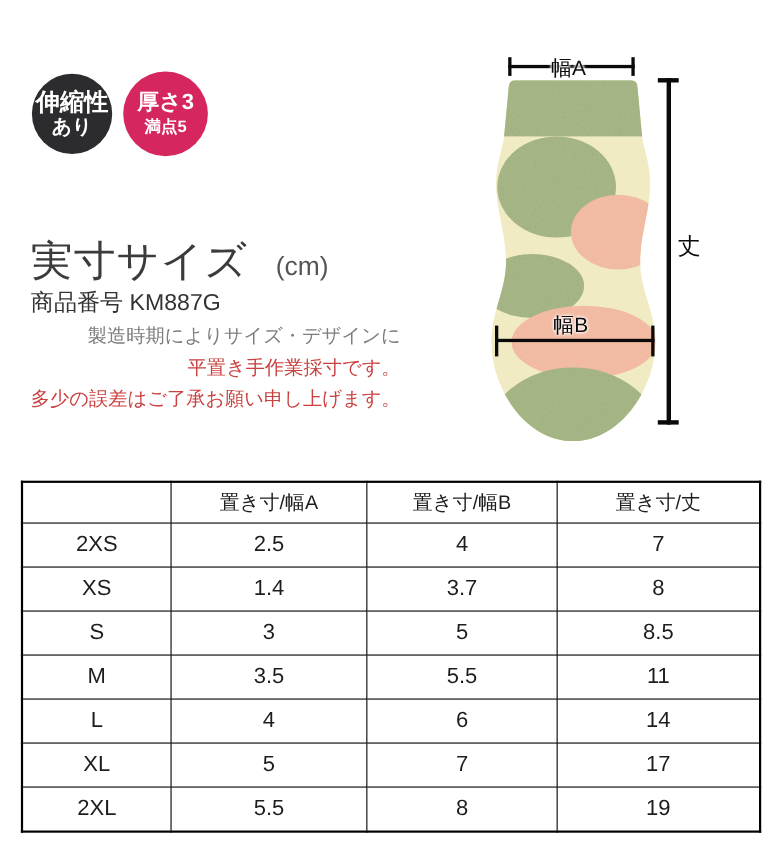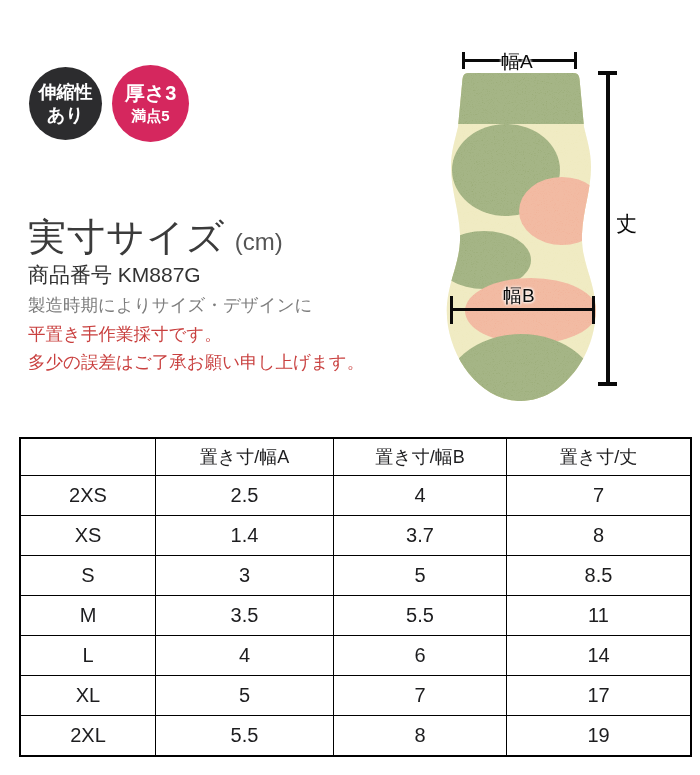--- a/index.html
+++ b/index.html
@@ -4,31 +4,31 @@
 <style>
   html,body{margin:0;padding:0;background:#fff;}
   .canvas{
     position:relative;width:700px;height:775px;background:#ffffff;overflow:hidden;
     font-family:"Liberation Sans","DejaVu Sans",sans-serif;color:#1d1d1f;
   }
   
   .badge{position:absolute;border-radius:50%;display:flex;flex-direction:column;
     align-items:center;justify-content:center;text-align:center;color:#fff;font-weight:bold;}
   .badge-stretch{left:29px;top:67px;width:73px;height:73px;background:#2c2c2e;}
-  .badge-stretch .l1{font-size:18px;line-height:23px;}
+  .badge-stretch .l1{font-size:22px;line-height:23px;}
   .badge-stretch .l2{font-size:18px;line-height:23px;}
   .badge-thick{left:112px;top:65px;width:77px;height:77px;background:#d5275e;}
   .badge-thick .l1{font-size:20px;line-height:25px;text-align:center;}
   .badge-thick .l2{font-size:15px;line-height:20px;}
   
   .title-row{position:absolute;left:28px;top:212px;display:flex;align-items:baseline;}
   .title{font-size:38px;font-weight:500;color:#3b3b3b;letter-spacing:1px;}
-  .unit{font-size:24px;color:#555;margin-left:9px;font-weight:400;}
+  .unit{font-size:24px;color:#555;margin-left:25px;font-weight:400;}
   .prodnum{position:absolute;left:28px;top:261px;font-size:21px;font-weight:500;color:#333;}
-  .notes{position:absolute;left:28px;top:291px;font-size:17.5px;line-height:28.5px;}
+  .notes{position:absolute;left:28px;top:291px;font-size:17.5px;line-height:28.5px;text-align:right;}
   .note-gray{color:#7d7d7d;}
   .note-red{color:#c9403f;}
   
   .sock-svg{position:absolute;left:438px;top:68px;}
   .meas{position:absolute;background:#0a0a0a;}
   .meas-label{position:absolute;color:#0a0a0a;font-size:19px;font-weight:500;
     text-shadow:0 0 3px #fff,0 0 3px #fff,0 0 3px #fff;white-space:nowrap;}
   .len-label{font-size:21px;}
   
   .size-table{position:absolute;left:19px;top:437px;border-collapse:collapse;

